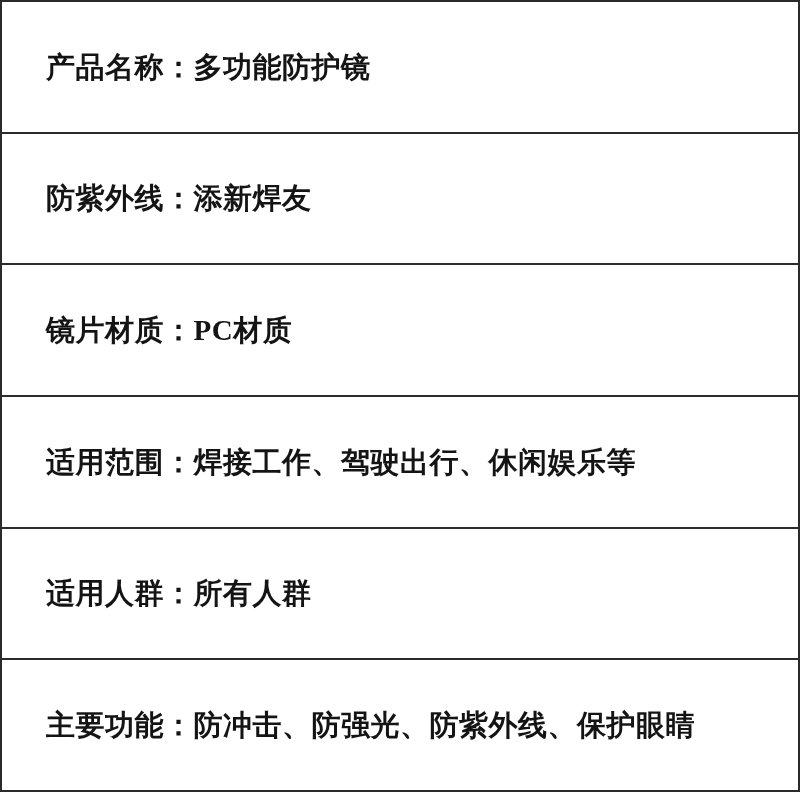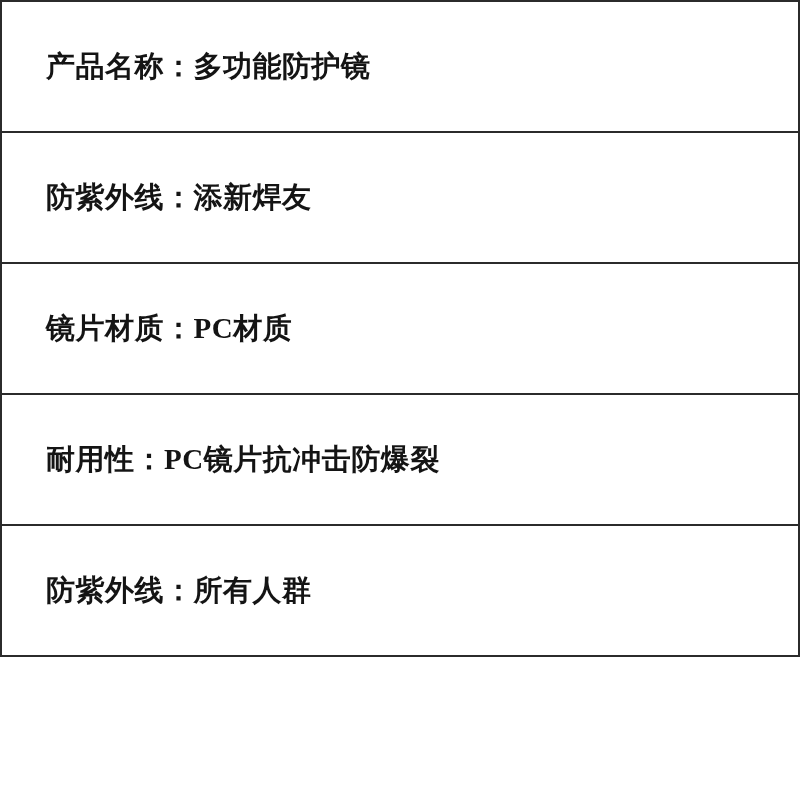--- a/index.html
+++ b/index.html
@@ -10,21 +10,21 @@
   body {
     width: 800px;
     height: 800px;
     font-family: "Liberation Serif", "DejaVu Serif", serif;
     color: #1a1a1a;
     overflow: hidden;
   }
   .spec-table {
     box-sizing: border-box;
     width: 800px;
-    height: 657px;
+    height: 792px;
     border-left: 2px solid #2b2b2b;
     border-right: 2px solid #2b2b2b;
     border-top: 2px solid #2b2b2b;
     border-bottom: 2px solid #2b2b2b;
     display: flex;
     flex-direction: column;
     background: #ffffff;
   }
   .spec-row {
     flex: 1 1 0;
@@ -56,18 +56,21 @@
   <div class="spec-row">
     <span class="spec-text">产品名称：多功能防护镜</span>
   </div>
   <div class="spec-row">
     <span class="spec-text">防紫外线：添新焊友</span>
   </div>
   <div class="spec-row">
     <span class="spec-text">镜片材质：PC材质</span>
   </div>
   <div class="spec-row">
-    <span class="spec-text">耐用性：PC镜片抗冲击防爆裂</span>
+    <span class="spec-text">适用范围：焊接工作、驾驶出行、休闲娱乐等</span>
   </div>
   <div class="spec-row">
-    <span class="spec-text">防紫外线：所有人群</span>
+    <span class="spec-text">适用人群：所有人群</span>
+  </div>
+  <div class="spec-row">
+    <span class="spec-text">主要功能：防冲击、防强光、防紫外线、保护眼睛</span>
   </div>
 </div>
 
 </body></html>

